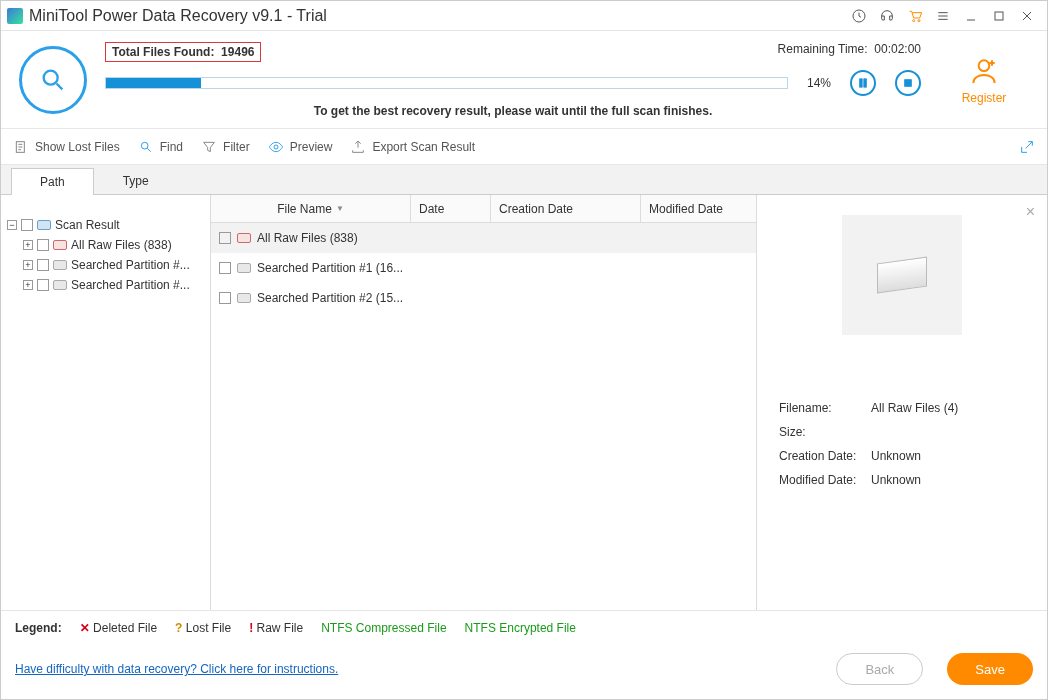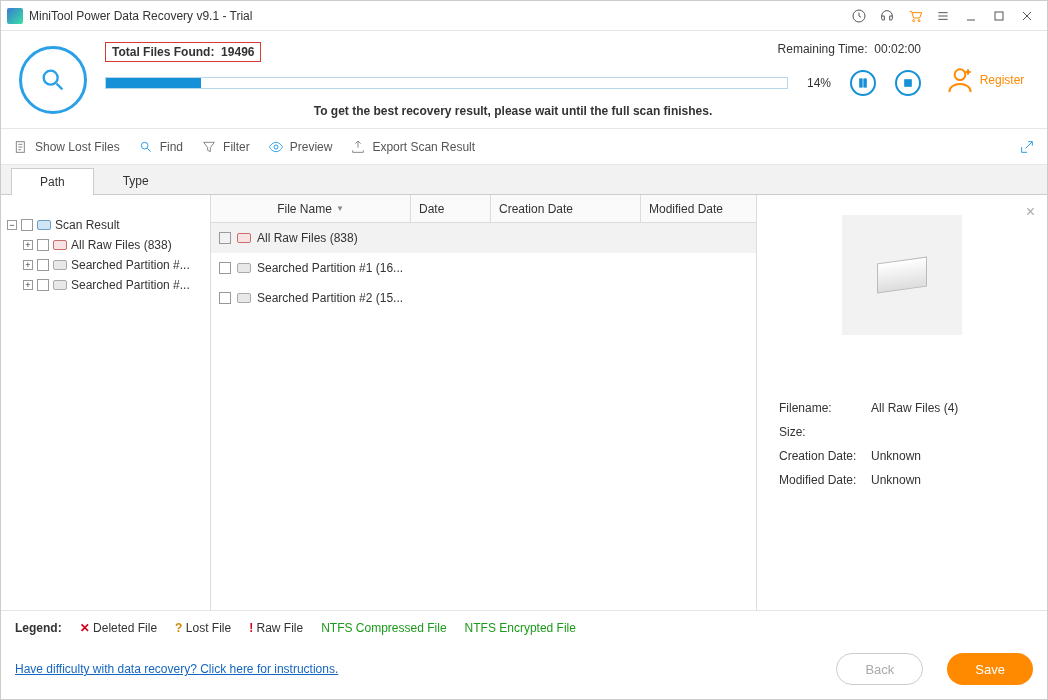--- a/index.html
+++ b/index.html
@@ -1,37 +1,37 @@
 <!DOCTYPE html>
 <html><head>
 <meta charset="utf-8">
 <style>
 *{box-sizing:border-box;margin:0;padding:0;font-family:"Segoe UI",Tahoma,sans-serif;}
 body{background:#fff;width:1048px;height:700px;border:1px solid #ccc;display:flex;flex-direction:column;font-size:12px;color:#333;}
 .titlebar{height:30px;background:#fff;border-bottom:1px solid #e5e5e5;display:flex;align-items:center;padding:0 6px;}
 .titlebar .logo{width:16px;height:16px;background:linear-gradient(135deg,#3a7bd5,#3ae0a1);border-radius:2px;margin-right:6px;}
-.titlebar .title{font-size:12px;}
+.titlebar .title{font-size:16px;}
 .titlebar .spacer{flex:1;}
 .titlebar .tb-icon{width:28px;height:30px;display:flex;align-items:center;justify-content:center;cursor:pointer;}
 .titlebar svg{width:16px;height:16px;stroke:#555;fill:none;stroke-width:1.5;}
 .cart svg{stroke:#ff8a00;}
 .scan-header{height:98px;border-bottom:1px solid #e7e7e7;display:flex;align-items:center;padding:0 18px;gap:18px;}
 .scan-glass{width:68px;height:68px;border:3px solid #2aa0e8;border-radius:50%;display:flex;align-items:center;justify-content:center;}
 .scan-glass svg{width:28px;height:28px;stroke:#2aa0e8;fill:none;stroke-width:2;}
 .scan-center{flex:1;display:flex;flex-direction:column;gap:8px;}
 .scan-top-row{display:flex;justify-content:space-between;font-size:12px;}
 .tff-box{border:1px solid #d83a3a;padding:2px 6px;font-weight:bold;}
 .progress-row{display:flex;align-items:center;gap:19px;}
 .progress-bar{flex:1;height:12px;border:1px solid #b9d7eb;background:#fff;position:relative;}
 .progress-fill{position:absolute;left:0;top:0;bottom:0;background:#1691d8;}
 .progress-pct{font-size:12px;}
 .circ-btn{width:26px;height:26px;border:2px solid #1691d8;border-radius:50%;display:flex;align-items:center;justify-content:center;cursor:pointer;}
 .circ-btn svg{width:10px;height:10px;fill:#1691d8;stroke:#1691d8;}
 .scan-msg{font-weight:bold;font-size:12px;text-align:center;}
-.register-col{width:90px;display:flex;flex-direction:row;align-items:center;justify-content:center;color:#ff8a00;font-size:12px;gap:4px;cursor:pointer;}
+.register-col{width:90px;display:flex;flex-direction:column;align-items:center;justify-content:center;color:#ff8a00;font-size:12px;gap:4px;cursor:pointer;}
 .register-col svg{width:32px;height:32px;stroke:#ff8a00;fill:none;stroke-width:1.5;}
 .toolbar{height:36px;border-bottom:1px solid #e7e7e7;display:flex;align-items:center;gap:18px;padding:0 12px;color:#555;}
 .toolbar .tbitem{display:flex;align-items:center;gap:6px;cursor:pointer;}
 .toolbar svg{width:16px;height:16px;stroke:#888;fill:none;stroke-width:1.5;}
 .toolbar .find svg{stroke:#2aa0e8;}
 .toolbar .preview svg{stroke:#2aa0e8;}
 .toolbar .spacer{flex:1;}
 .toolbar .share svg{stroke:#2aa0e8;}
 .tabs{height:30px;display:flex;align-items:flex-end;padding-left:10px;border-bottom:1px solid #ccc;background:#f2f2f2;}
 .tab{padding:6px 28px;font-size:12px;cursor:pointer;border:1px solid transparent;border-bottom:none;}

